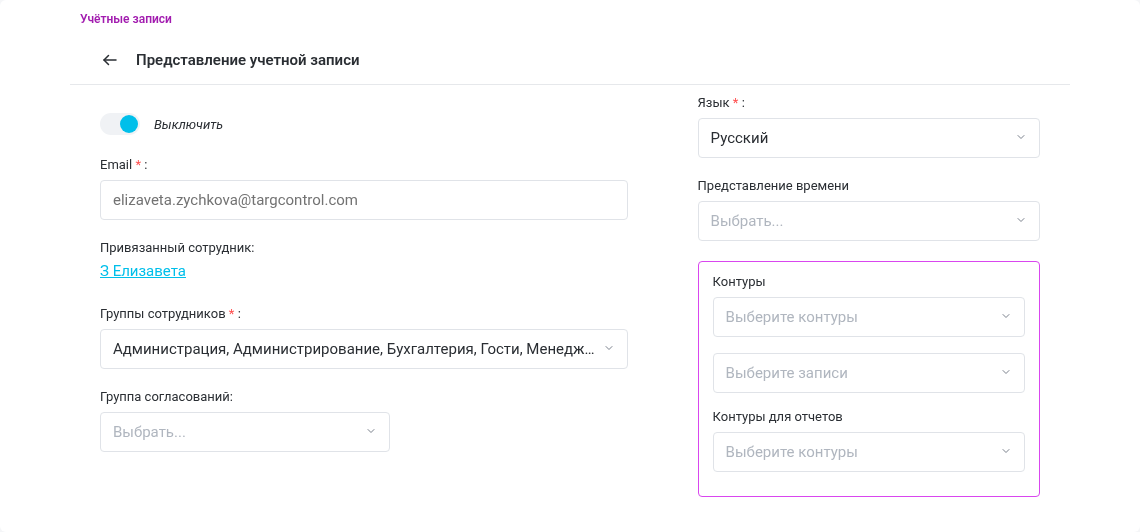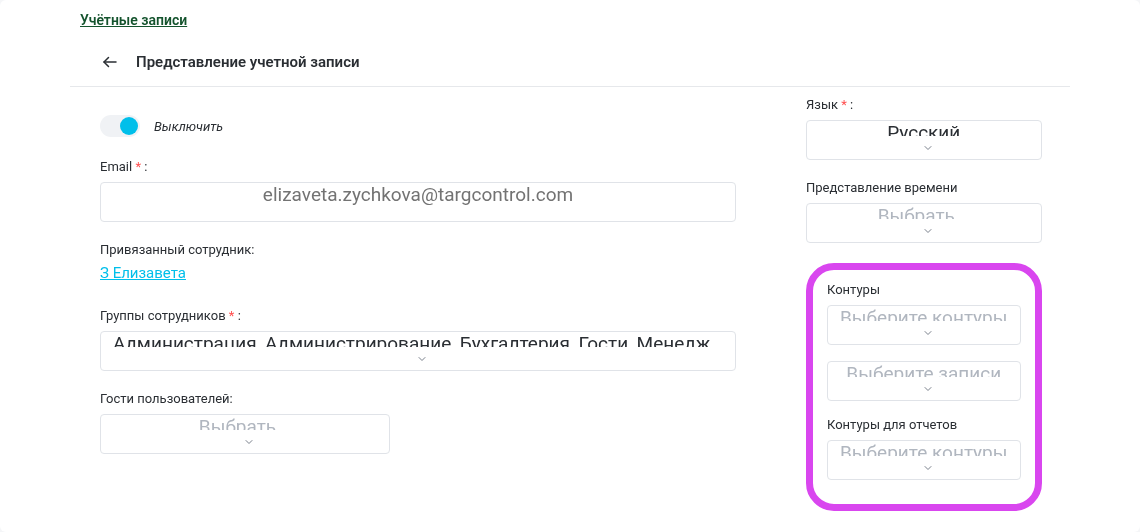--- a/index.html
+++ b/index.html
@@ -14,25 +14,24 @@
       height: 532px;
       overflow: hidden;
     }
     .container {
       background: #fff;
       margin: 0 0 0 0;
       border-radius: 6px;
       height: 100%;
     }
     .page-title {
-      font-size: 14px;
+      font-size: 12px;
       font-weight: 600;
-      color: #14532d;
+      color: #a21caf;
       padding: 12px 25px 10px 80px;
-      text-decoration: underline;
     }
     .card {
       background: #fff;
       margin: 0 70px 0 70px;
       border-radius: 8px;
       padding: 0;
     }
     .card-header {
       display: flex;
       align-items: center;
@@ -107,28 +106,27 @@
     }
     .req {
       color: #ff4d4d;
     }
     .input-field, .select-field {
       width: 100%;
       border: 1px solid #e0e3e8;
       border-radius: 4px;
       height: 40px;
       padding: 0 12px;
-      font-size: 19px;
+      font-size: 15px;
       color: #2a2e33;
       display: flex;
       align-items: center;
       justify-content: space-between;
       cursor: pointer;
       background: #fff;
-      flex-direction: column;
     }
     .input-field.disabled {
       color: #737373;
       background: #fff;
       cursor: default;
     }
     .select-field.placeholder {
       color: #b0b6bf;
     }
     .select-value {
@@ -153,22 +151,22 @@
       color: #2a2e33;
       margin-bottom: 6px;
     }
     .linked-value {
       font-size: 15px;
       color: #00bfea;
       text-decoration: underline;
       cursor: pointer;
     }
     .highlighted-box {
-      border: 7px solid #d946ef;
-      border-radius: 28px;
+      border: 1px solid #d946ef;
+      border-radius: 4px;
       padding: 12px 14px 8px 14px;
       margin-top: 6px;
     }
     .highlighted-box .form-group {
       margin-bottom: 16px;
     }
     .narrow-select {
       width: 290px;
     }
   </style>
@@ -222,21 +220,21 @@
             <span class="select-value">Администрация, Администрирование, Бухгалтерия, Гости, Менедж…</span>
             <span class="chevron">
               <svg viewBox="0 0 24 24" fill="none" stroke="#7a818c" stroke-width="2" stroke-linecap="round" stroke-linejoin="round">
                   <polyline points="6 9 12 15 18 9"></polyline>
                 </svg>
             </span>
           </div>
         </div>
 
         <div class="form-group">
-          <label class="form-label">Гости пользователей:</label>
+          <label class="form-label">Группа согласований:</label>
           <div class="select-field placeholder narrow-select">
             <span class="select-value">Выбрать...</span>
             <span class="chevron">
               <svg viewBox="0 0 24 24" fill="none" stroke="#7a818c" stroke-width="2" stroke-linecap="round" stroke-linejoin="round">
                   <polyline points="6 9 12 15 18 9"></polyline>
                 </svg>
             </span>
           </div>
         </div>
 

